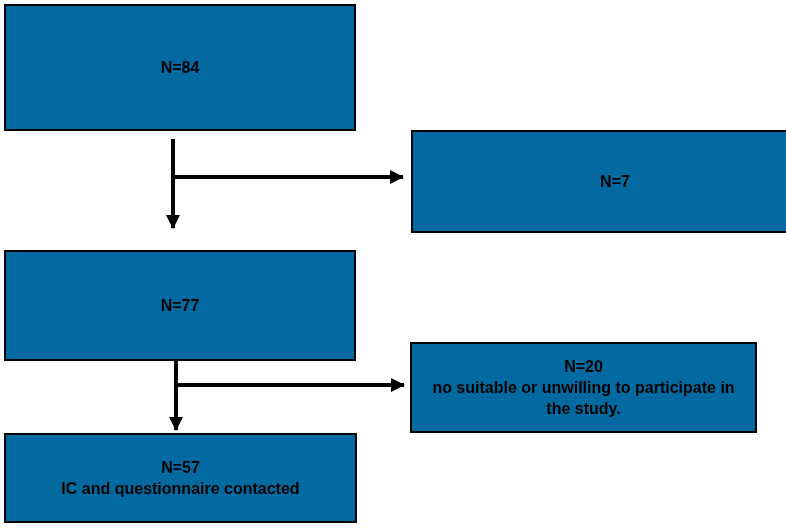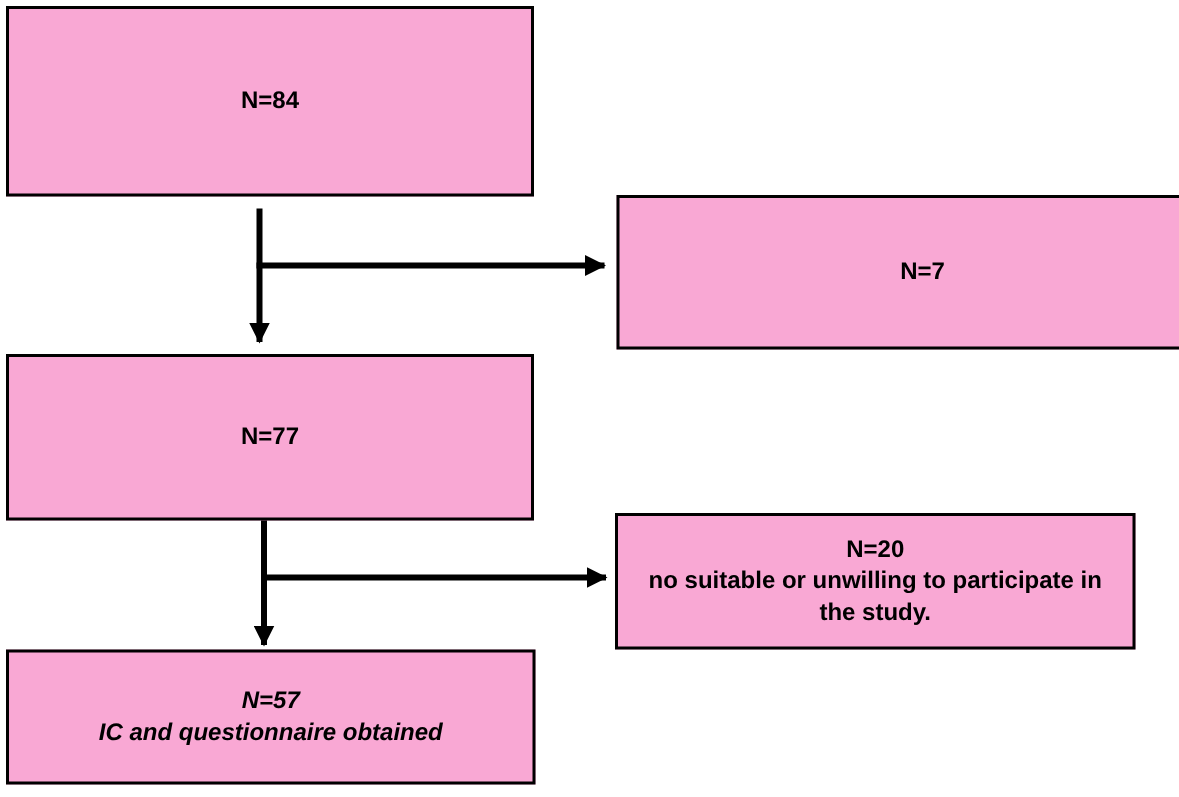--- a/index.html
+++ b/index.html
@@ -13,42 +13,42 @@
     height: 531px;
     background: #ffffff;
     font-family: "Liberation Sans", "DejaVu Sans", sans-serif;
     color: #000000;
     overflow: hidden;
   }
   .flow-box {
     position: absolute;
     box-sizing: border-box;
     border: 2px solid #000000;
-    background: #f9a8d4;
+    background: #0369a1;
     display: flex;
     flex-direction: column;
     justify-content: center;
     align-items: center;
     text-align: center;
     font-size: 16px;
     line-height: 21px;
     font-weight: bold;
     padding: 2px 6px;
   }
   .flow-box .n-line {
     white-space: nowrap;
   }
   .flow-box .desc-line {
     white-space: pre-line;
   }
   #box-contacted   { left: 4px;   top: 4px;   width: 352px; height: 127px; }
   #box-not-reached { left: 411px; top: 130px; width: 408px; height: 103px; }
-  #box-received    { left: 4px;   top: 236px; width: 352px; height: 111px; }
+  #box-received    { left: 4px;   top: 250px; width: 352px; height: 111px; }
   #box-no-response { left: 410px; top: 342px; width: 347px; height: 91px;  }
-  #box-obtained    { left: 4px;   top: 433px; width: 353px; height: 90px; font-style: italic;  }
+  #box-obtained    { left: 4px;   top: 433px; width: 353px; height: 90px;  }
   .arrow-layer {
     position: absolute;
     left: 0;
     top: 0;
     width: 786px;
     height: 531px;
     pointer-events: none;
   }
 </style>
 </head>
@@ -81,16 +81,16 @@
   </div>
 
   <div class="flow-box" id="box-no-response">
     <div class="n-line">N=20</div>
     <div class="desc-line">no suitable or unwilling to participate in
 the study.</div>
   </div>
 
   <div class="flow-box" id="box-obtained">
     <div class="n-line">N=57</div>
-    <div class="desc-line">IC and questionnaire obtained</div>
+    <div class="desc-line">IC and questionnaire contacted</div>
   </div>
 
 </div>
 
 </body></html>

